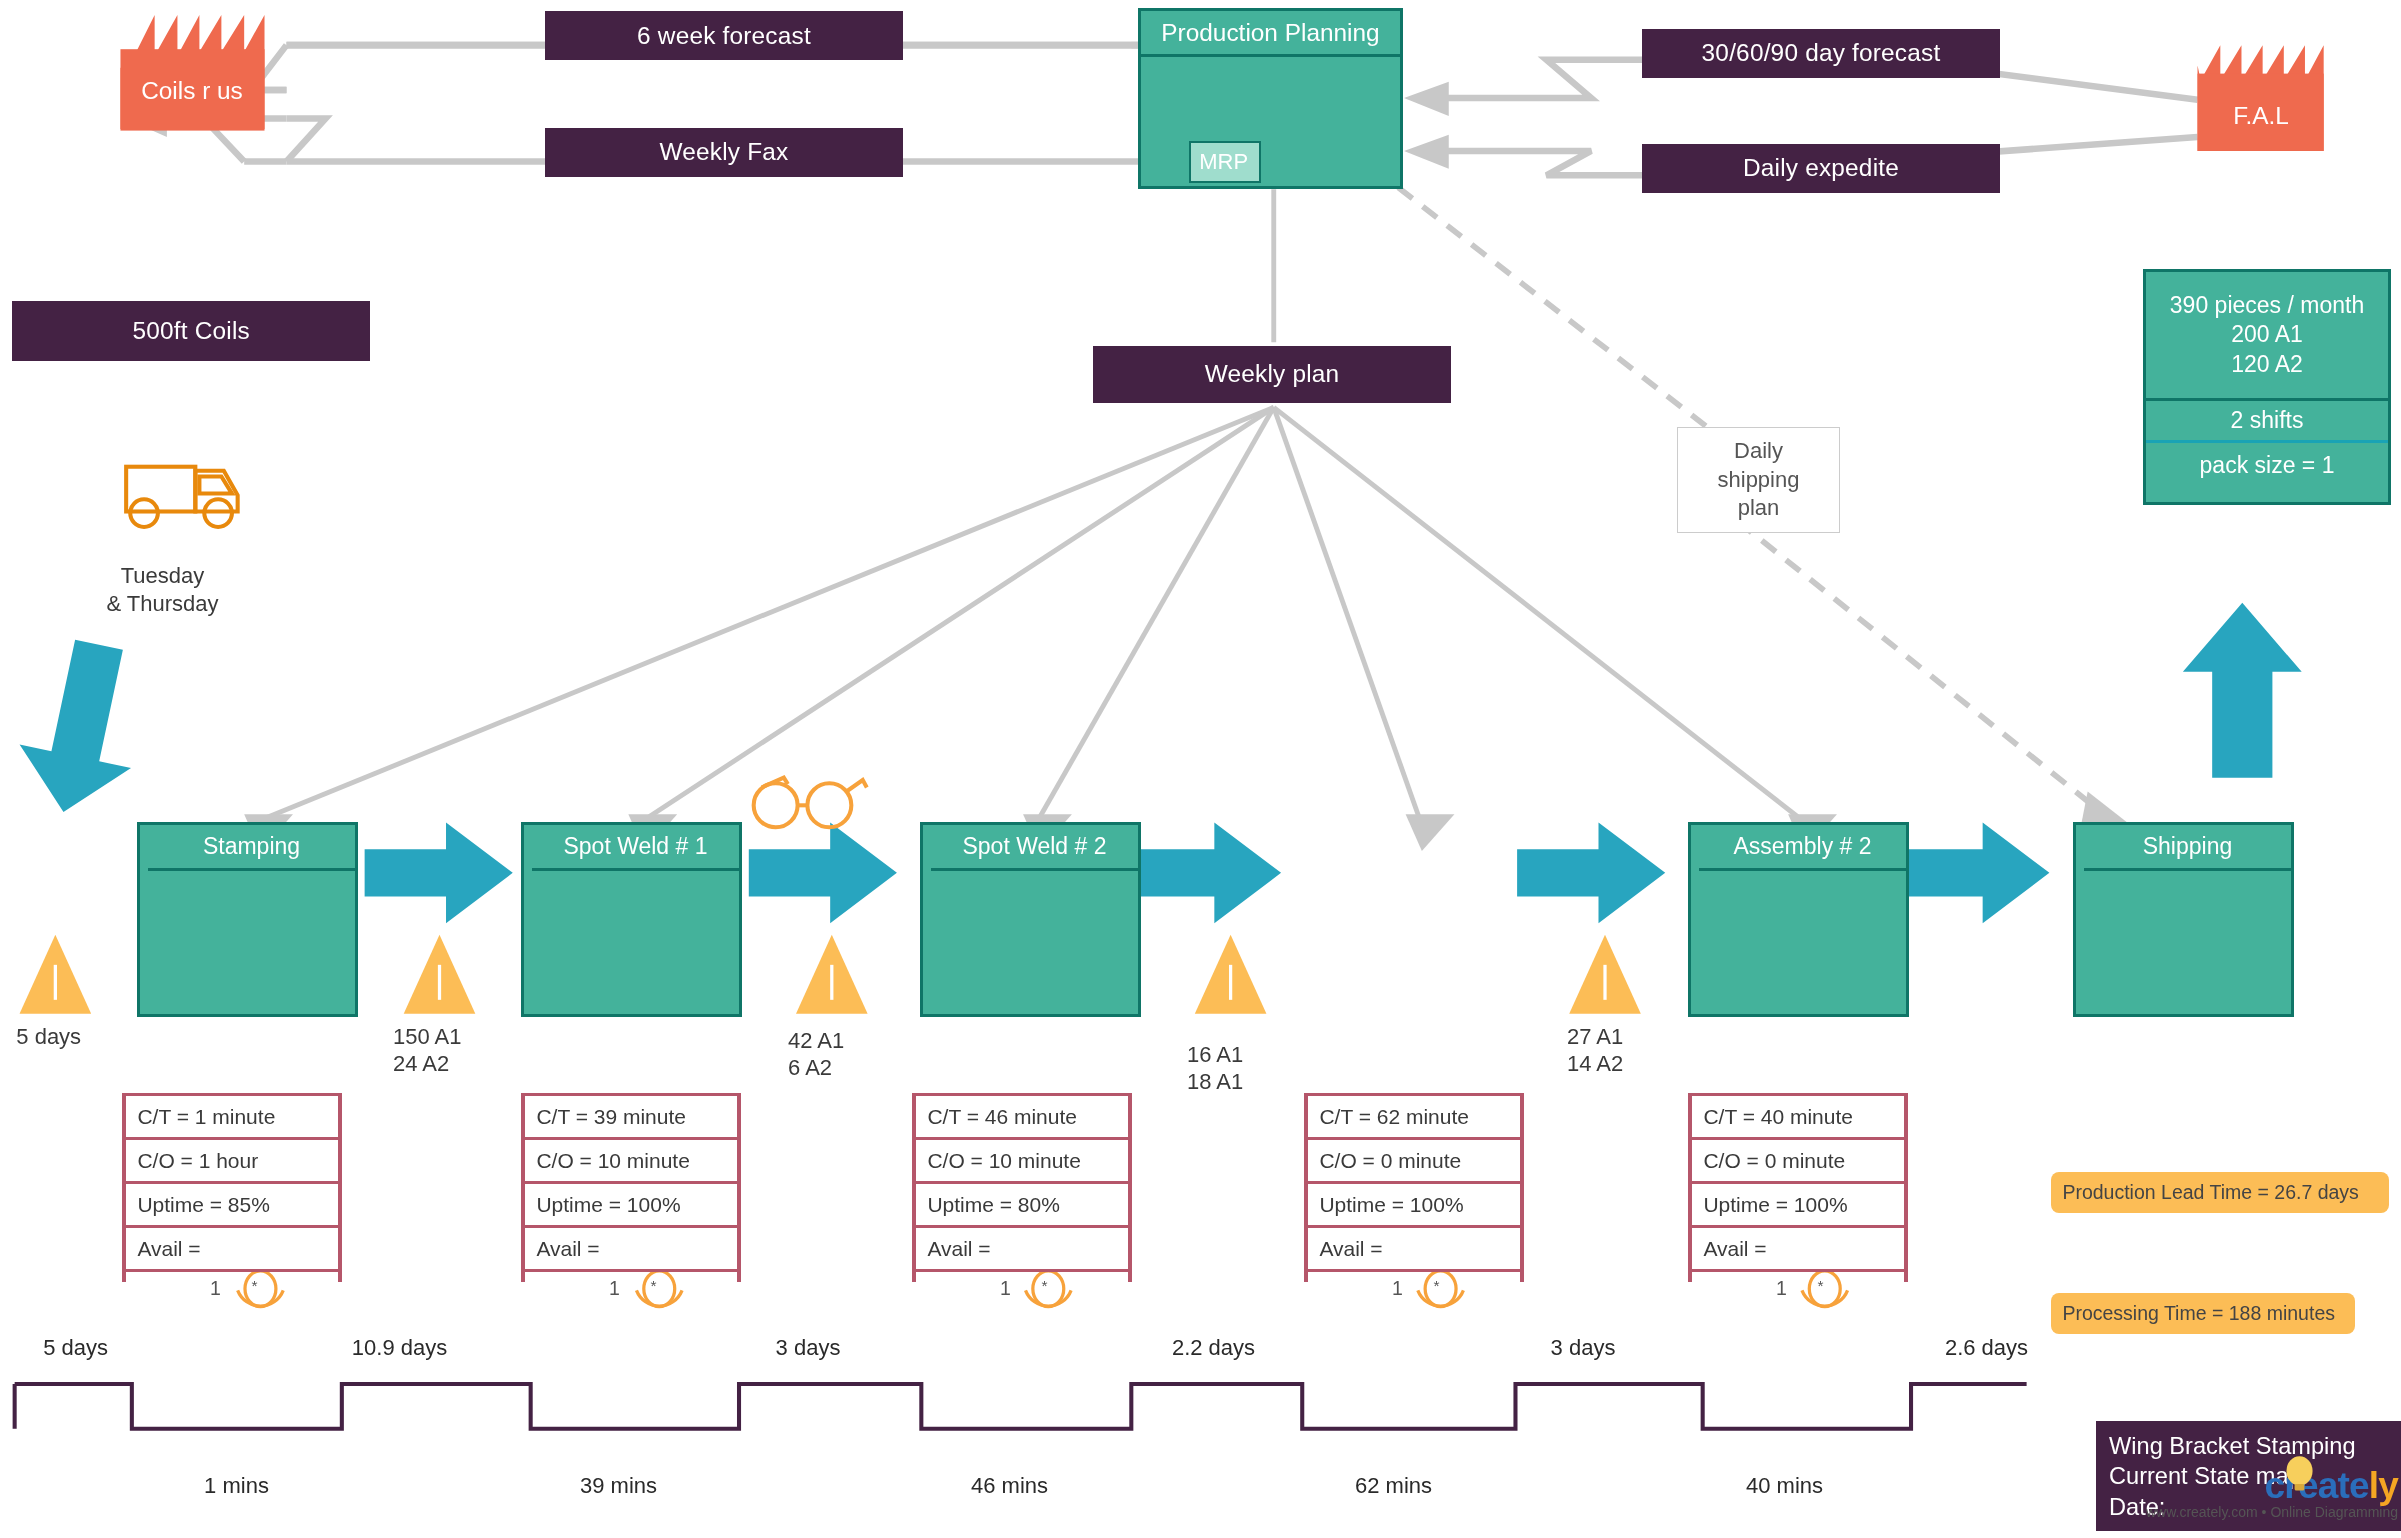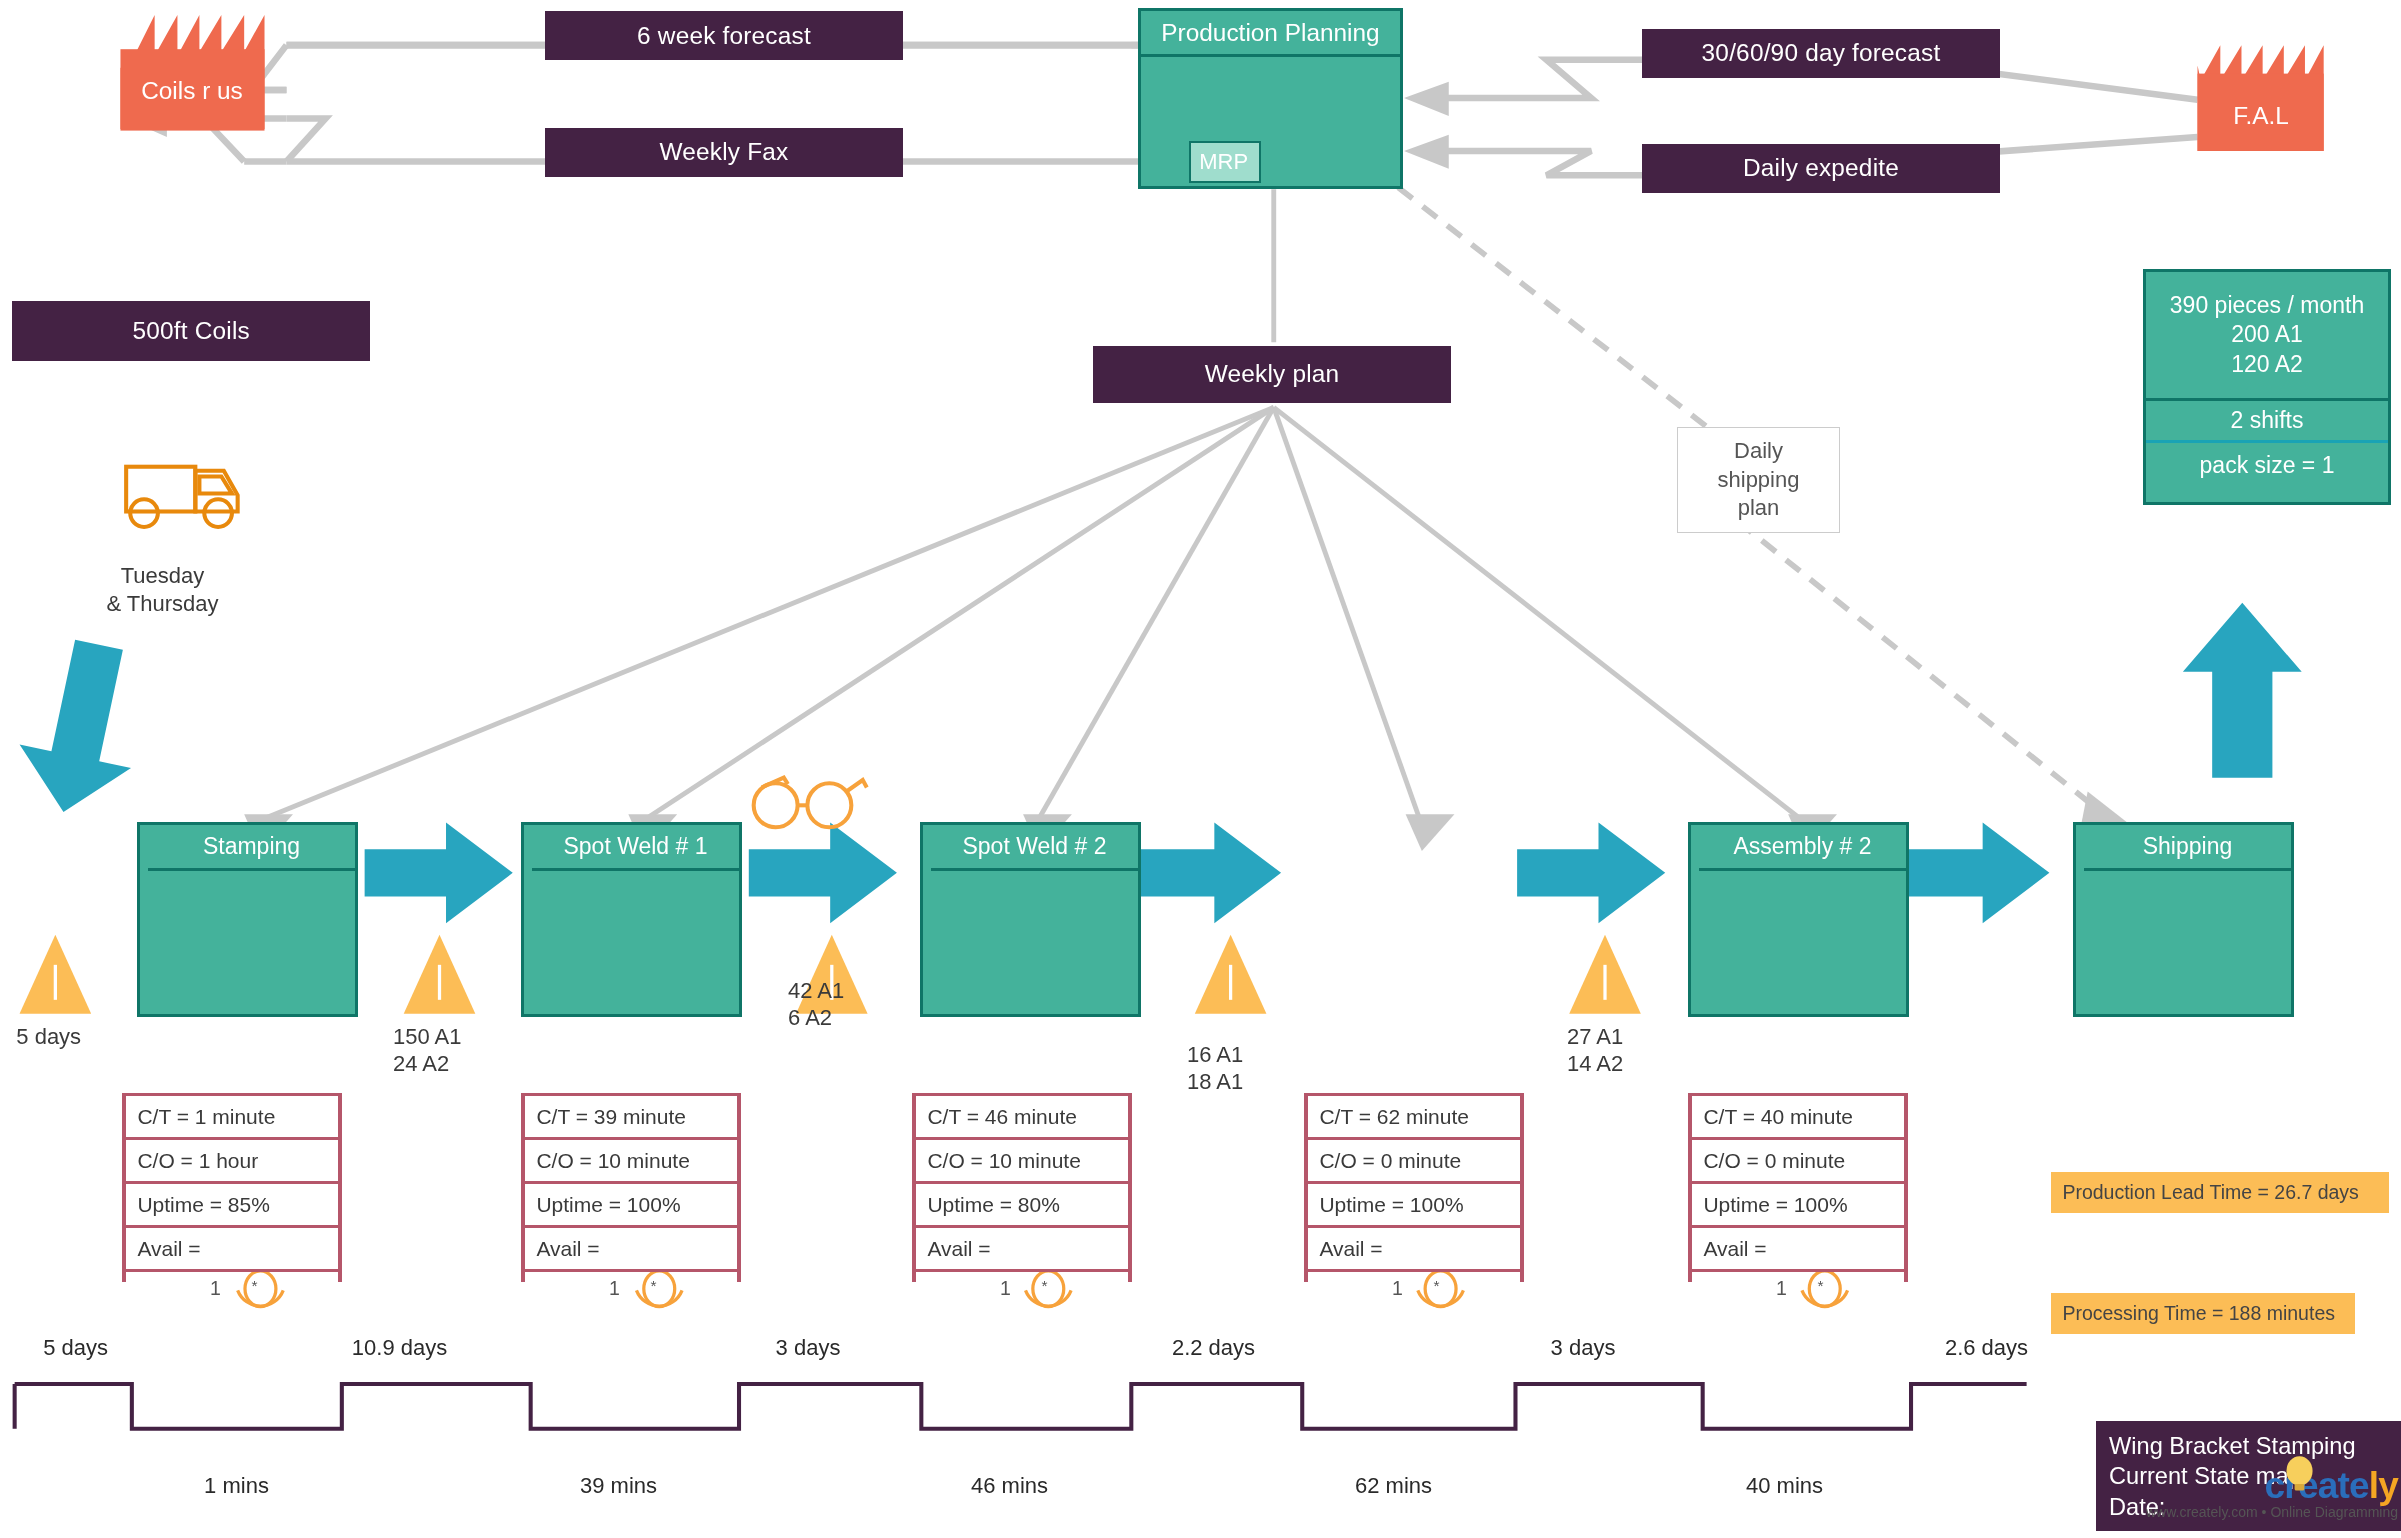--- a/index.html
+++ b/index.html
@@ -150,20 +150,21 @@
 
   
   .badge {
     background: #fcbd56;
     color: #444;
     font-size: 19.5px;
     display: flex;
     align-items: center;
     padding-left: 11.4px;
     box-sizing: border-box;
+    border-radius: 8px;
   }
 
   
   .titleblock {
     background: #442244;
     color: #ffffff;
     font-size: 23.6px;
     line-height: 1.30;
     padding: 9.8px 0 0 13px;
     box-sizing: border-box;
@@ -403,21 +404,21 @@
     <div class="ptitle">Shipping</div>
   </div>
 
   <div class="invlbl" style="left:16.3px;top:1024px;">
     <span>5 days</span>
   </div>
   <div class="invlbl" style="left:393px;top:1024px;">
     <span>150 A1</span><br>
     <span>24 A2</span>
   </div>
-  <div class="invlbl" style="left:788px;top:978px;">
+  <div class="invlbl" style="left:788px;top:1028px;">
     <span>42 A1</span><br>
     <span>6 A2</span>
   </div>
   <div class="invlbl" style="left:1187px;top:1042px;">
     <span>16 A1</span><br>
     <span>18 A1</span>
   </div>
   <div class="invlbl" style="left:1567px;top:1024px;">
     <span>27 A1</span><br>
     <span>14 A2</span>

